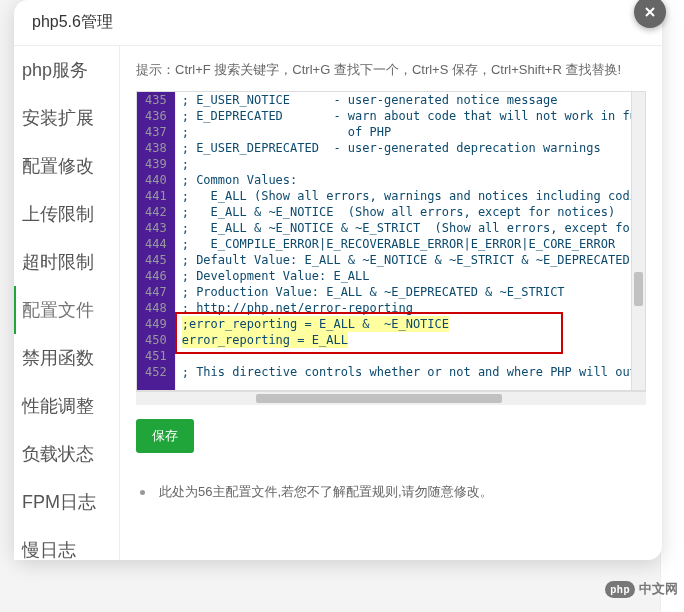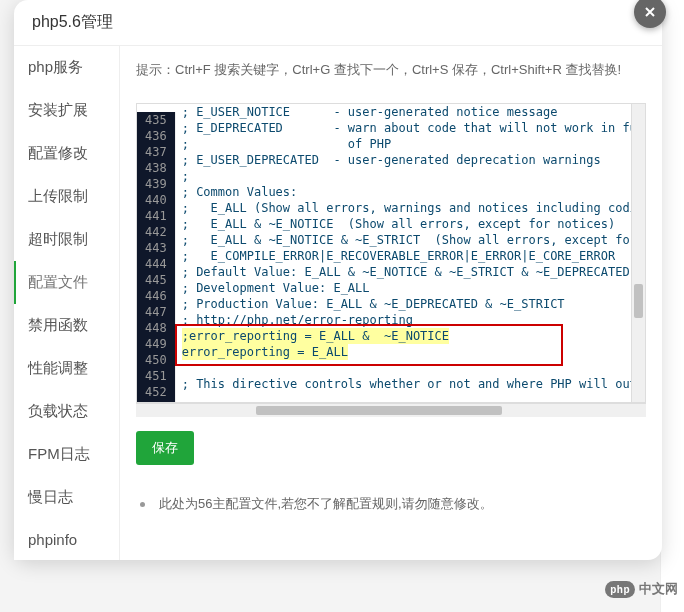--- a/index.html
+++ b/index.html
@@ -59,22 +59,22 @@
       display: flex;
       overflow: hidden;
     }
     .sidebar {
       width: 106px;
       border-right: 1px solid #eee;
       overflow-y: auto;
       background: #fff;
     }
     .sidebar-item {
-      padding: 12px 0 12px 14px;
-      font-size: 15px;
+      padding: 12px 0 12px 8px;
+      font-size: 18px;
       color: #555;
       cursor: pointer;
     }
     .sidebar-item.active {
       background: #fff;
       color: #737373;
       position: relative;
       box-shadow: inset 2px 0 0 #20a53a, 2px 0 0 #fff;
       z-index: 2;
       margin-right: -1px;
@@ -82,42 +82,41 @@
     .main {
       flex: 1;
       padding: 15px 16px;
       display: flex;
       flex-direction: column;
       overflow: hidden;
     }
     .hint {
       font-size: 13px;
       color: #666;
-      margin-bottom: 24px;
+      margin-bottom: 12px;
     }
     .editor {
       border: 1px solid #ddd;
       height: 300px;
       display: flex;
       font-family: Consolas, Monaco, monospace;
       font-size: 12px;
       position: relative;
       overflow: hidden;
       background: #fff;
     }
     .gutter {
       flex-shrink: 0;
-      background: #0f172a;
+      background: #4c1d95;
       color: #999;
       text-align: right;
       padding: 0 8px;
       user-select: none;
       line-height: 16px;
       border-right: 1px solid #eee;
-      margin-top: 8px;
     }
     .code {
       flex: 1;
       overflow: auto;
       line-height: 16px;
       white-space: pre;
       padding-left: 6px;
       color: #0c4a6e;
     }
     .code-line { height: 16px; }

